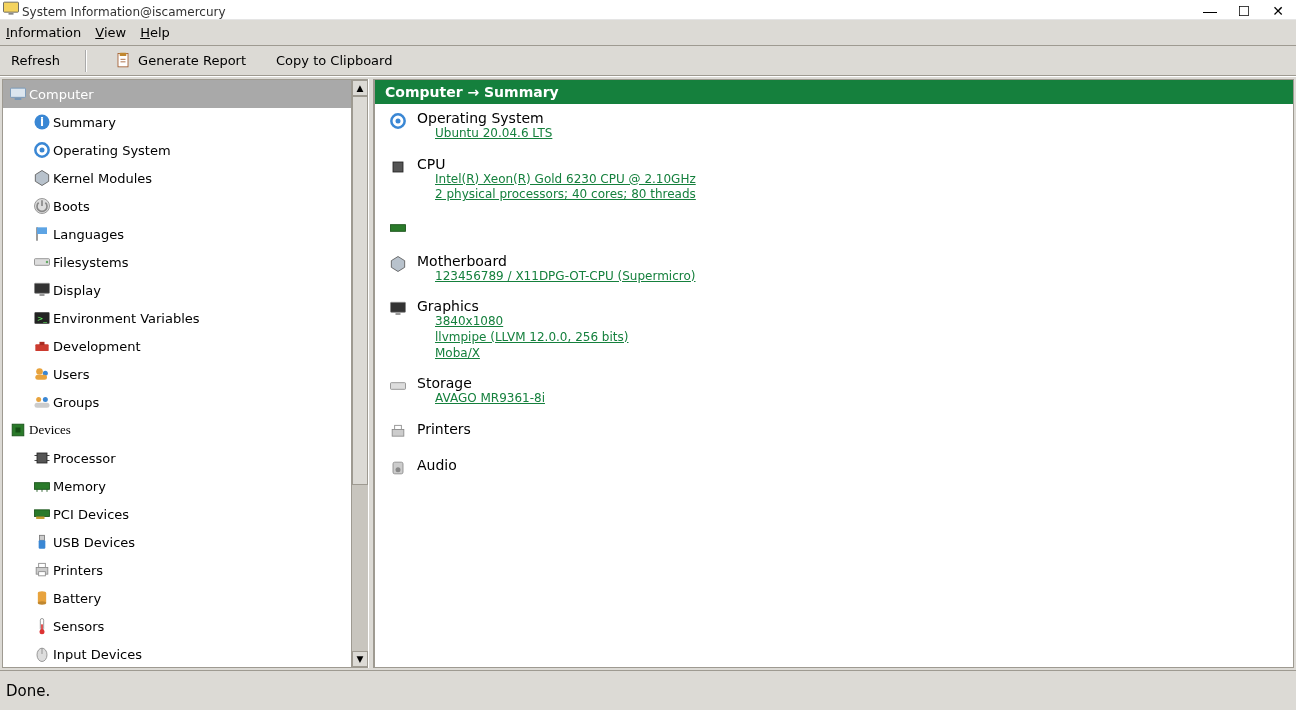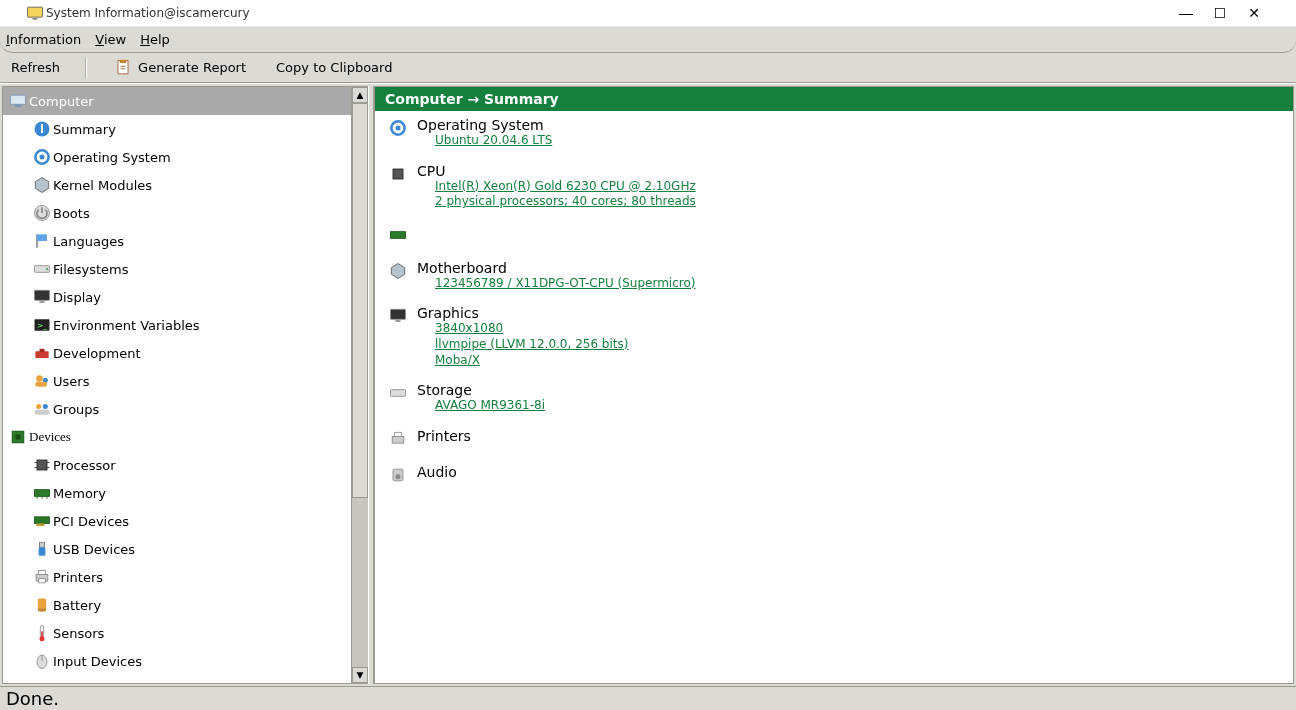--- a/index.html
+++ b/index.html
@@ -8,39 +8,38 @@
   font-size: 13px;
   background: #dcdad5;
   width: 1296px;
   height: 710px;
   overflow: hidden;
   display: flex;
   flex-direction: column;
   color: #000;
 }
 .titlebar {
-  height: 27px;
+  height: 20px;
   background: #fff;
   display: flex;
-  align-items: center;
-  padding: 0 24px;
+  align-items: flex-end;
+  padding: 0 0;
   border-bottom: 1px solid #e5e5e5;
 }
 .titlebar .title { flex: 1; font-size: 12px; color: #333; }
 .titlebar .controls { display: flex; gap: 18px; padding-right: 10px;}
 .titlebar .controls span { cursor: pointer; font-size: 14px; display:inline-flex; align-items:center; justify-content:center; width:16px;}
 .menubar {
   height: 26px;
   background: #dcdad5;
   border-bottom: 1px solid #9e9a91;
   display: flex;
   align-items: center;
   padding: 0 6px;
   gap: 14px;
-  border-radius: 13px;
 }
 .menubar .menu-item { cursor: pointer; }
 .menubar .menu-item .ul { text-decoration: underline; }
 .toolbar {
   height: 30px;
   background: #dcdad5;
   border-bottom: 1px solid #9e9a91;
   display: flex;
   align-items: center;
   padding: 0 4px;
@@ -126,21 +125,21 @@
   flex-shrink:0;
 }
 .icon svg{width:20px;height:20px;}
 .summary-block { padding: 6px 12px 2px 12px; }
 .summary-row { display:flex; align-items:flex-start; gap:8px; margin-bottom:14px;}
 .summary-row .icon{margin-top:0;}
 .summary-row .texts{display:flex;flex-direction:column;}
 .summary-row .label{color:#000;font-size:14px;}
 .summary-row .val{color:#15803d;padding-left:18px;font-size:12px;line-height:1.3;text-decoration:underline;}
 .statusbar{
-  height:24px;background:#dcdad5;border-top:1px solid #9e9a91;display:flex;align-items:center;padding:0 6px;font-size:18px;
+  height:40px;background:#dcdad5;border-top:1px solid #9e9a91;display:flex;align-items:center;padding:0 6px;font-size:15px;
 }
 </style>
 </head>
 <body>
 
 <div class="titlebar">
   <span class="icon">
     <svg viewBox="0 0 24 24">
         <rect x="3" y="5" width="18" height="12" rx="1" fill="#f4d35e" stroke="#555"></rect>
         <rect x="9" y="18" width="6" height="2" fill="#888"></rect>

